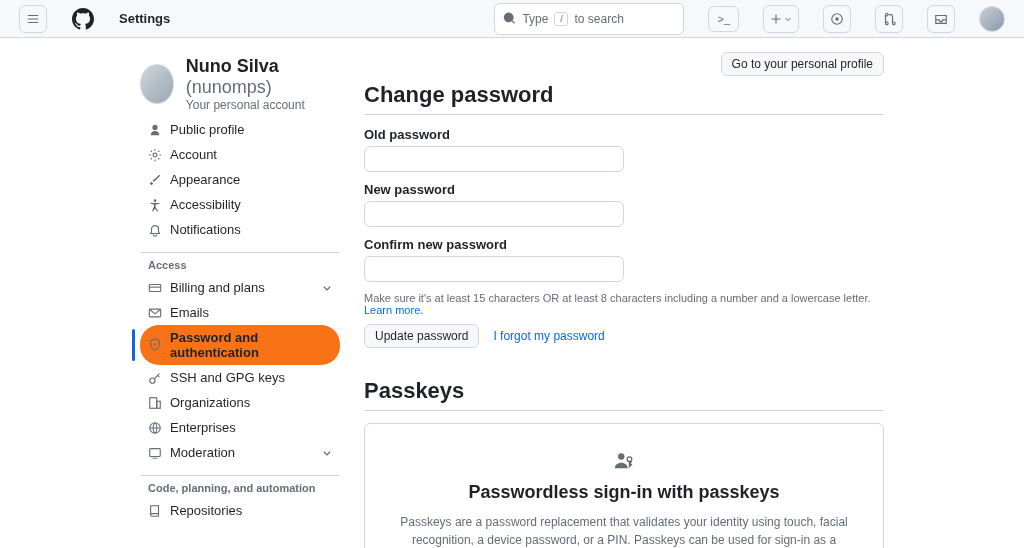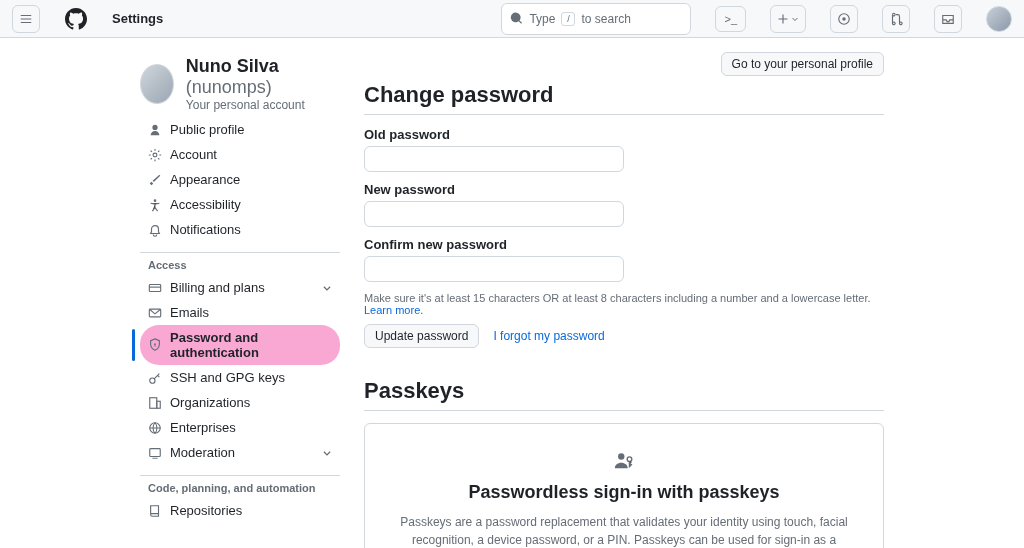--- a/index.html
+++ b/index.html
@@ -11,21 +11,21 @@
   width: 1024px;
   height: 548px;
   overflow: hidden;
 }
 .top-bar {
   height: 38px;
   border-bottom: 1px solid #d0d7de;
   background: #f6f8fa;
   display: flex;
   align-items: center;
-  padding: 0 12px;
+  padding: 0 19px;
   gap: 24px;
 }
 .hamburger {
   width: 28px; height: 28px;
   border: 1px solid #d0d7de;
   border-radius: 6px;
   display: flex; align-items: center; justify-content: center;
   cursor: pointer;
 }
 .gh-logo { width: 24px; height: 24px; display:flex; align-items:center; justify-content:center; }
@@ -112,21 +112,21 @@
   align-items: center;
   gap: 8px;
   padding: 5px 8px;
   font-size: 13px;
   color: #1f2328;
   border-radius: 6px;
   cursor: pointer;
   position: relative;
 }
 .nav-item.active {
-  background: #f9a8d4;
+  background: #f97316;
   font-weight: 600;
   border-radius: 19px;
 }
 .nav-item.active::before {
   content: "";
   position: absolute;
   left: -8px;
   top: 4px;
   bottom: 4px;
   width: 3px;

